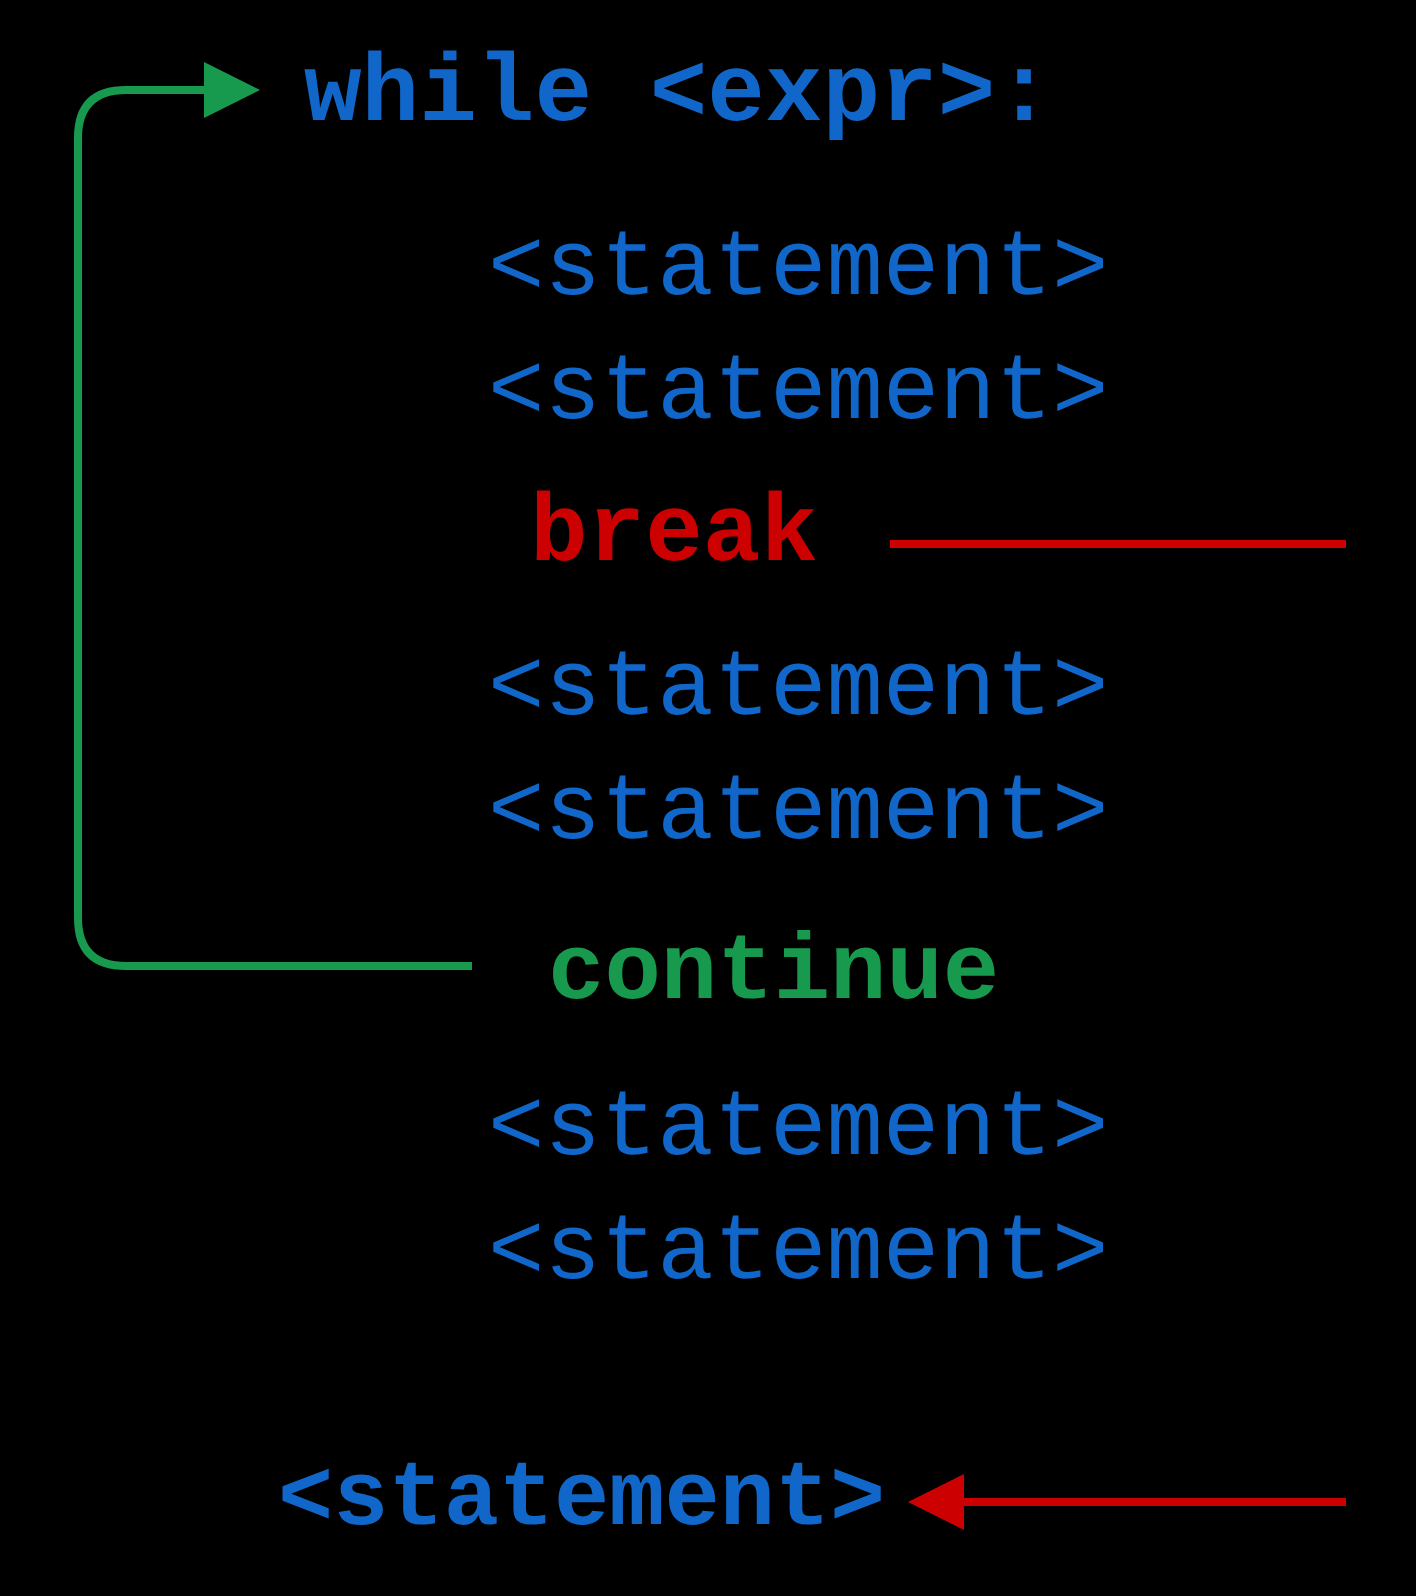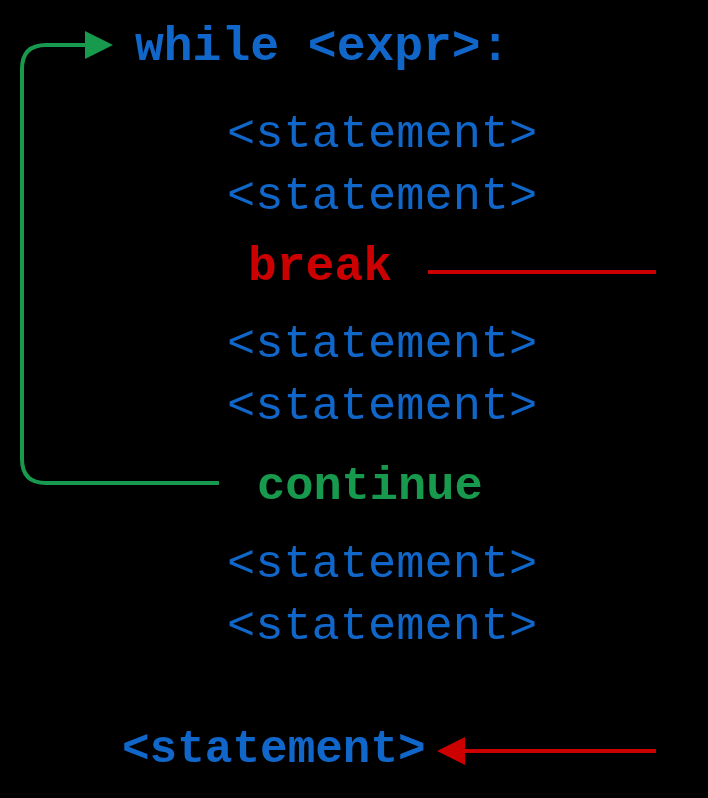--- a/index.html
+++ b/index.html
@@ -7,20 +7,21 @@
     padding: 0;
     background: #000;
   }
   .canvas {
     position: relative;
     width: 656px;
     height: 798px;
     background: var(--background, #000);
     overflow: hidden;
     font-family: "Liberation Mono", monospace;
+    margin-left: 17px;
   }
   svg { display: block; }
   text {
     font-family: "Liberation Mono", monospace;
     white-space: pre;
   }
   .bold { font-weight: bold; }
   .fs48 { font-size: 48px; }
   .fs47 { font-size: 47px; }
   .fs46 { font-size: 46px; }

